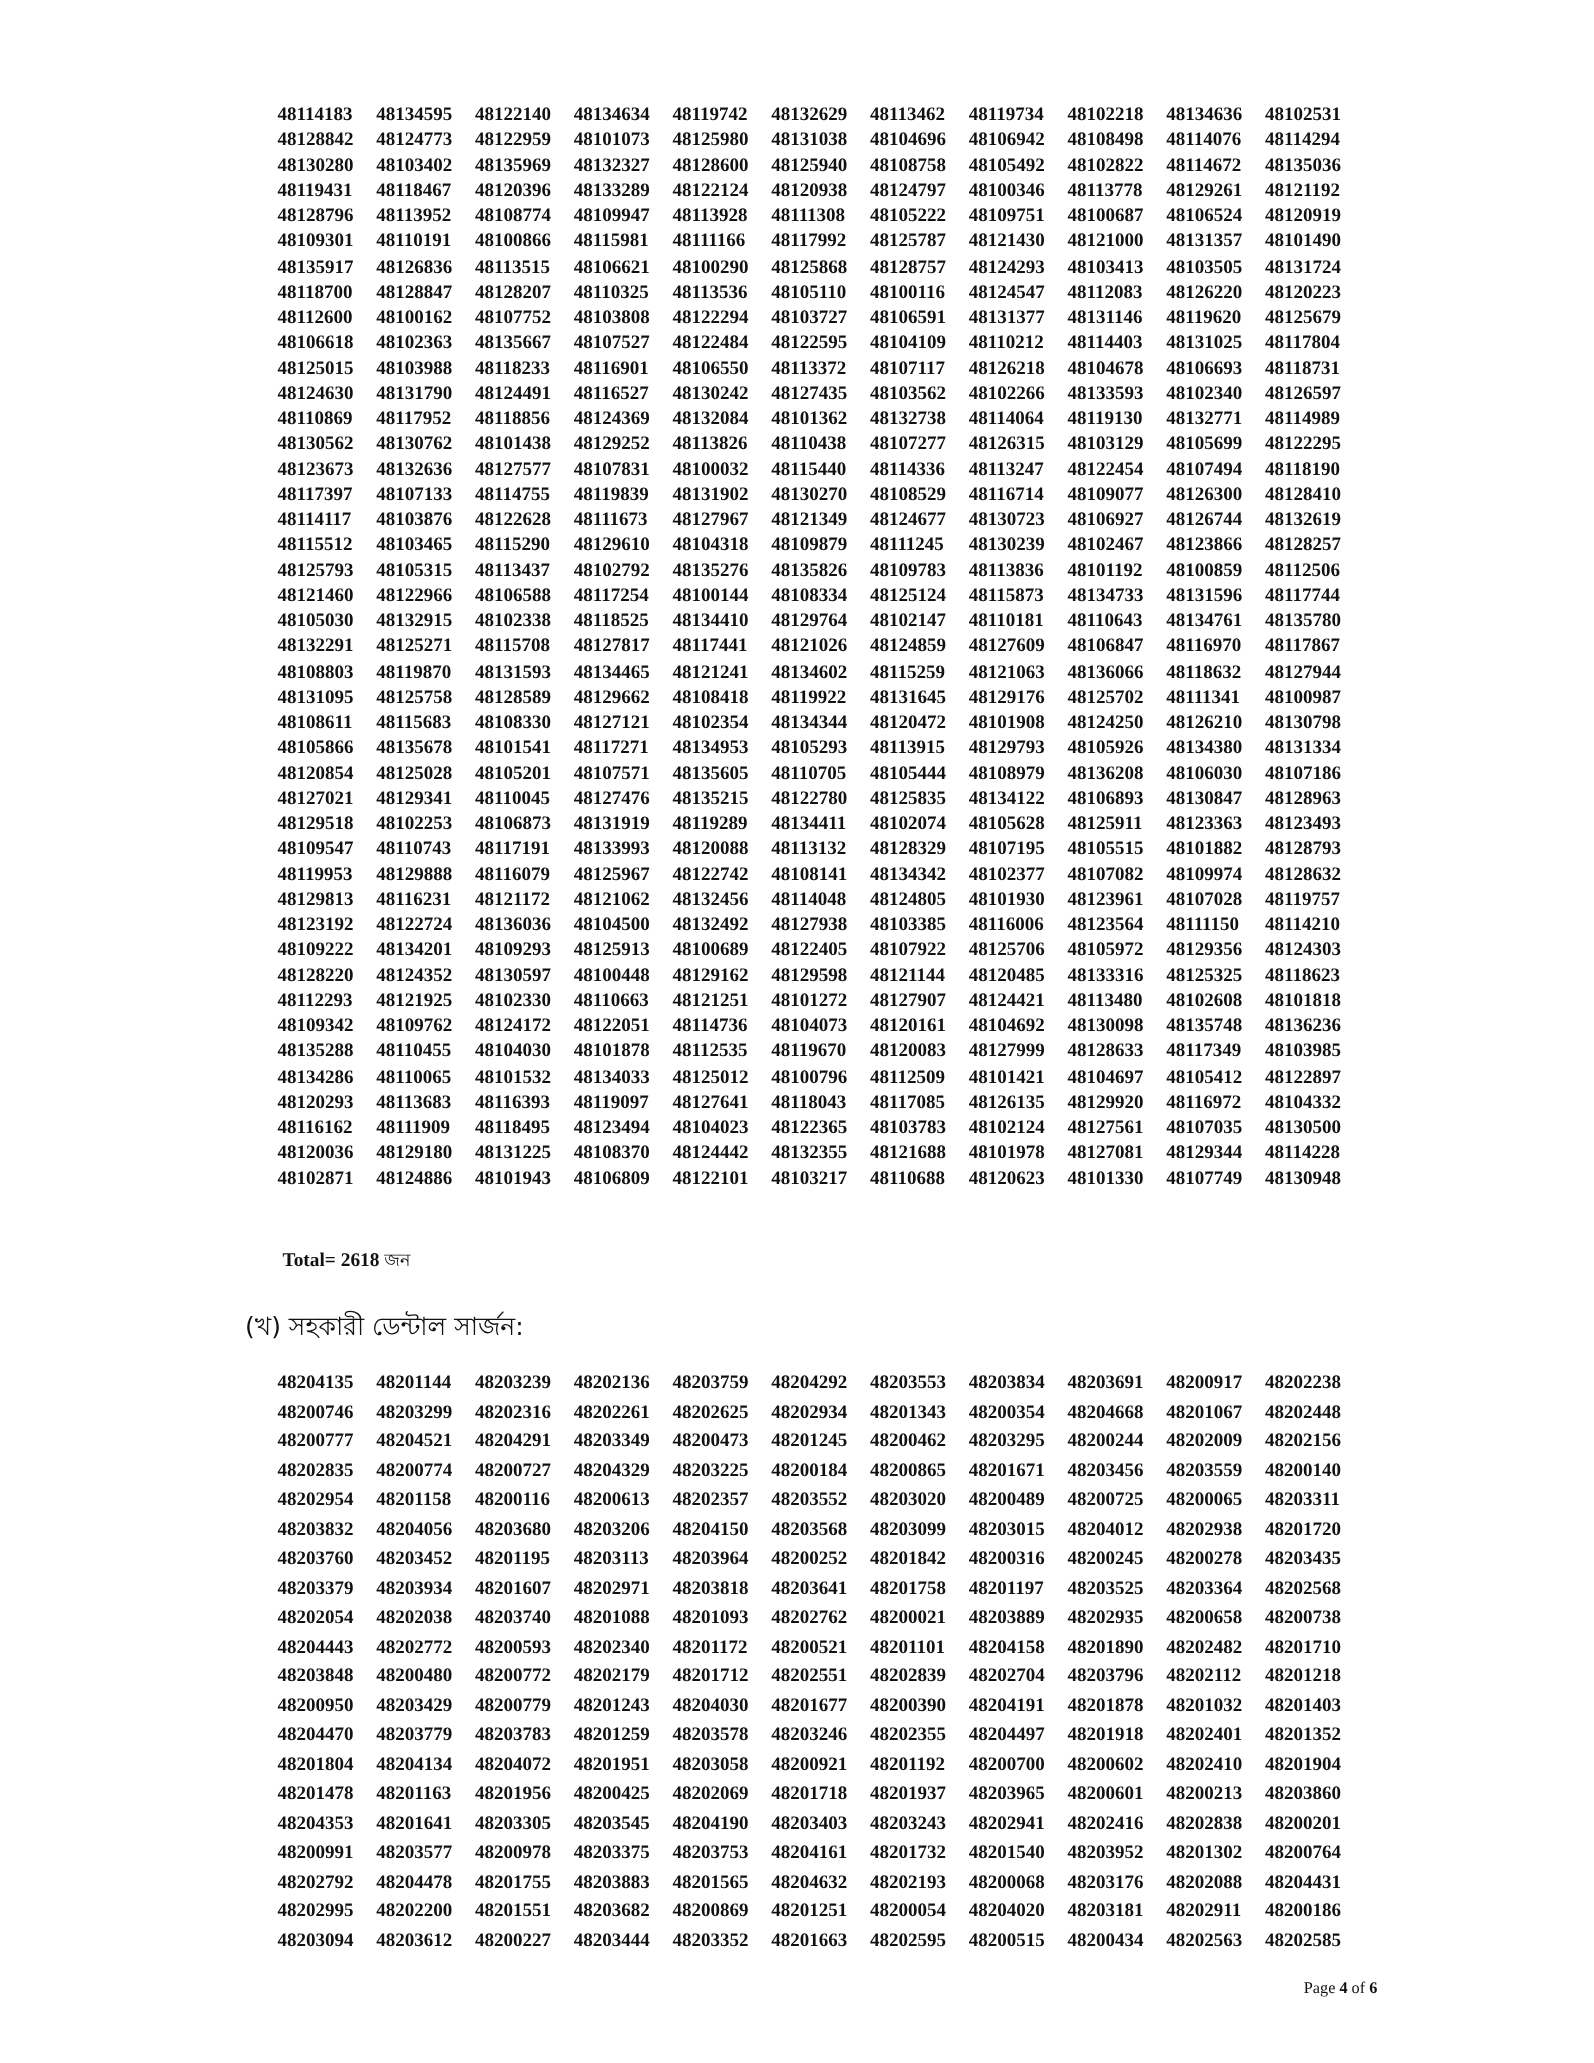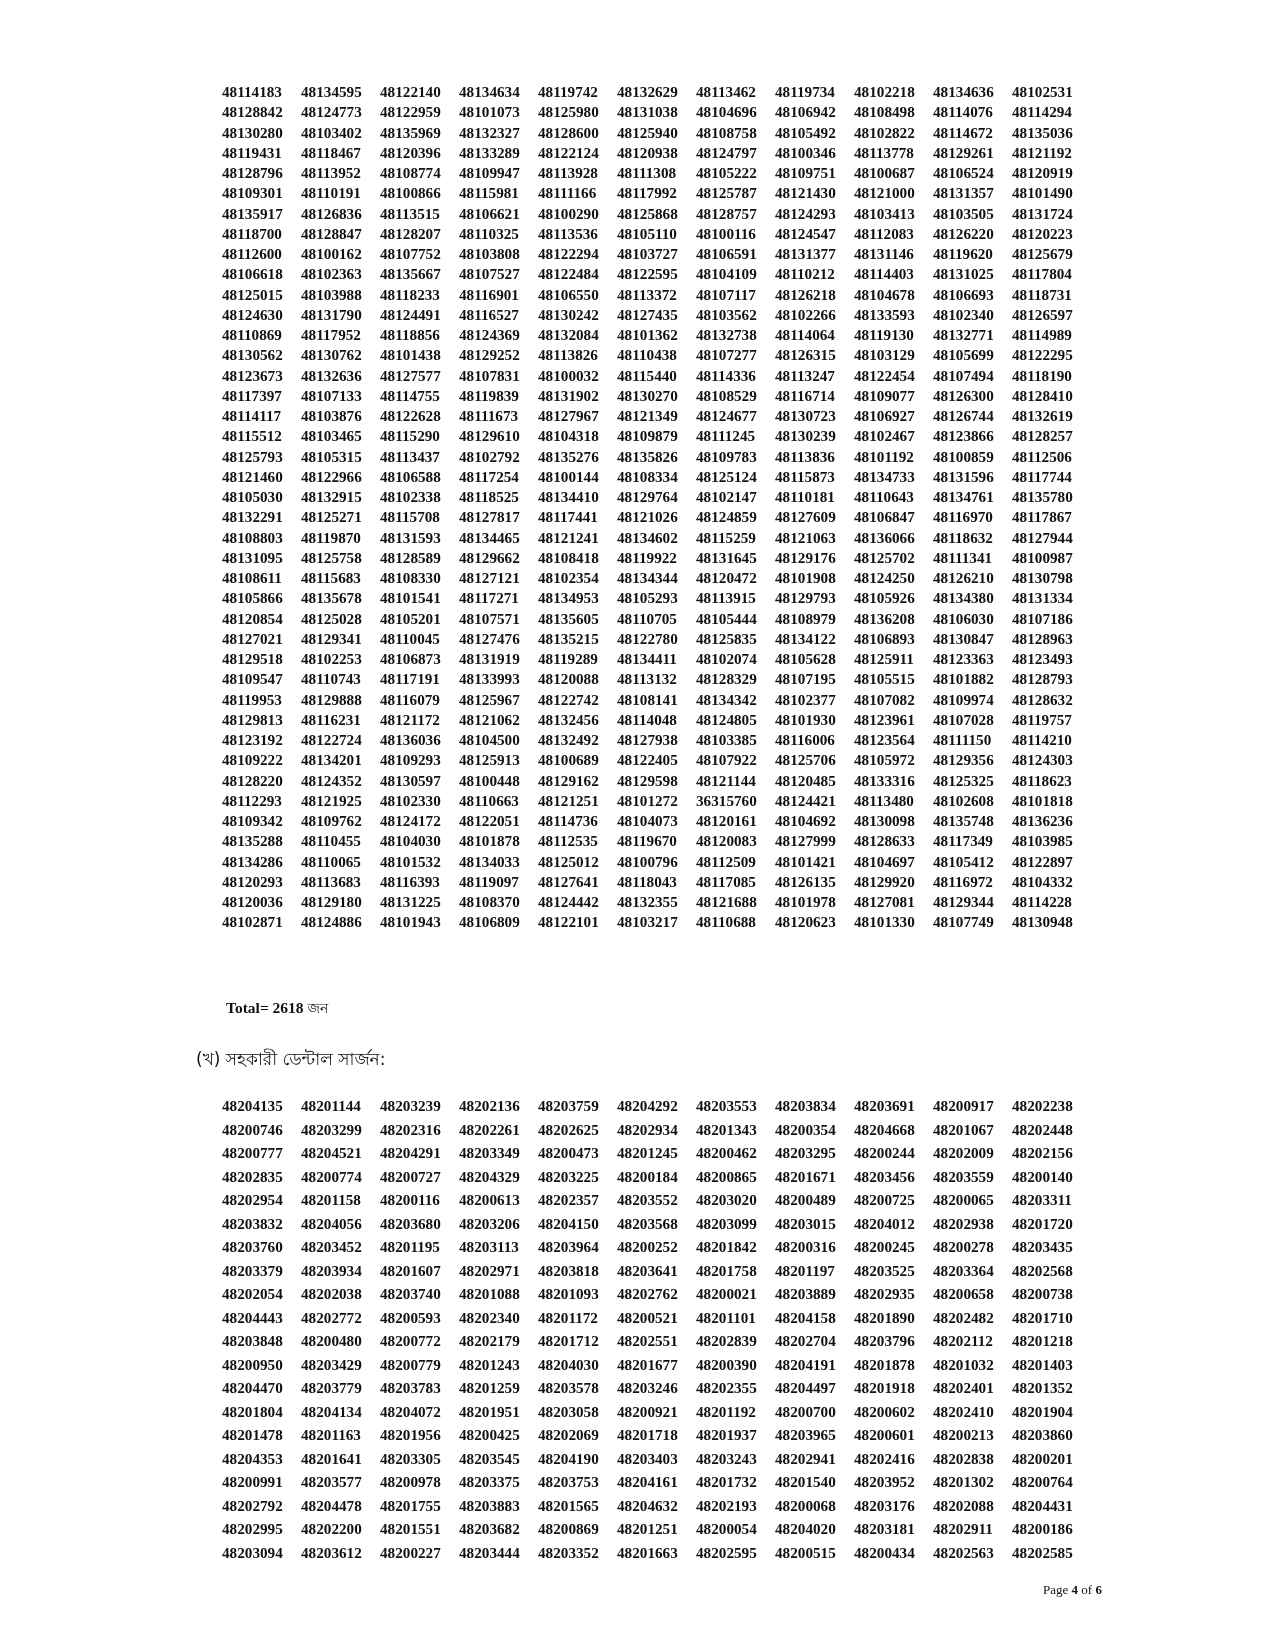--- a/index.html
+++ b/index.html
@@ -6,21 +6,21 @@
   body { width: 1275px; height: 1650px; position: relative; font-family: "Liberation Serif", serif; color: #111; }
   .grid { position: absolute; left: 222px; font-weight: bold; font-size: 15.2px; }
   .grid .row { display: flex; white-space: nowrap; }
   .grid .cell { width: 79px; flex: 0 0 79px; }
   #grid1 { top: 82px; }
   #grid1 .row { height: 20.25px; line-height: 20.25px; }
   #grid2 { top: 1094px; }
   #grid2 .row { height: 23.5px; line-height: 23.5px; font-family: Liberation Serif, serif; }
   .total { position: absolute; left: 226px; top: 997px; font-weight: bold; font-size: 15.5px; }
   .total .unit { font-weight: normal; font-family: "DejaVu Sans", sans-serif; font-size: 14px; }
-  .section-heading { position: absolute; left: 196px; top: 1046px; font-family: "DejaVu Sans", sans-serif; font-size: 17px; text-align: right; }
+  .section-heading { position: absolute; left: 196px; top: 1046px; font-family: "DejaVu Sans", sans-serif; font-size: 20px; text-align: right; }
   .footer { position: absolute; left: 1043px; top: 1582px; font-size: 13px; font-family: Liberation Serif, serif; }
   .footer b { font-weight: bold; }
 </style>
 </head>
 <body>
 
 <div id="grid1" class="grid">
     <div class="row">
       <span class="cell">48114183</span>
       <span class="cell">48134595</span>
@@ -476,21 +476,21 @@
       <span class="cell">48125325</span>
       <span class="cell">48118623</span>
     </div>
     <div class="row">
       <span class="cell">48112293</span>
       <span class="cell">48121925</span>
       <span class="cell">48102330</span>
       <span class="cell">48110663</span>
       <span class="cell">48121251</span>
       <span class="cell">48101272</span>
-      <span class="cell">36315760</span>
+      <span class="cell">48127907</span>
       <span class="cell">48124421</span>
       <span class="cell">48113480</span>
       <span class="cell">48102608</span>
       <span class="cell">48101818</span>
     </div>
     <div class="row">
       <span class="cell">48109342</span>
       <span class="cell">48109762</span>
       <span class="cell">48124172</span>
       <span class="cell">48122051</span>
@@ -535,20 +535,33 @@
       <span class="cell">48119097</span>
       <span class="cell">48127641</span>
       <span class="cell">48118043</span>
       <span class="cell">48117085</span>
       <span class="cell">48126135</span>
       <span class="cell">48129920</span>
       <span class="cell">48116972</span>
       <span class="cell">48104332</span>
     </div>
     <div class="row">
+      <span class="cell">48116162</span>
+      <span class="cell">48111909</span>
+      <span class="cell">48118495</span>
+      <span class="cell">48123494</span>
+      <span class="cell">48104023</span>
+      <span class="cell">48122365</span>
+      <span class="cell">48103783</span>
+      <span class="cell">48102124</span>
+      <span class="cell">48127561</span>
+      <span class="cell">48107035</span>
+      <span class="cell">48130500</span>
+    </div>
+    <div class="row">
       <span class="cell">48120036</span>
       <span class="cell">48129180</span>
       <span class="cell">48131225</span>
       <span class="cell">48108370</span>
       <span class="cell">48124442</span>
       <span class="cell">48132355</span>
       <span class="cell">48121688</span>
       <span class="cell">48101978</span>
       <span class="cell">48127081</span>
       <span class="cell">48129344</span>

